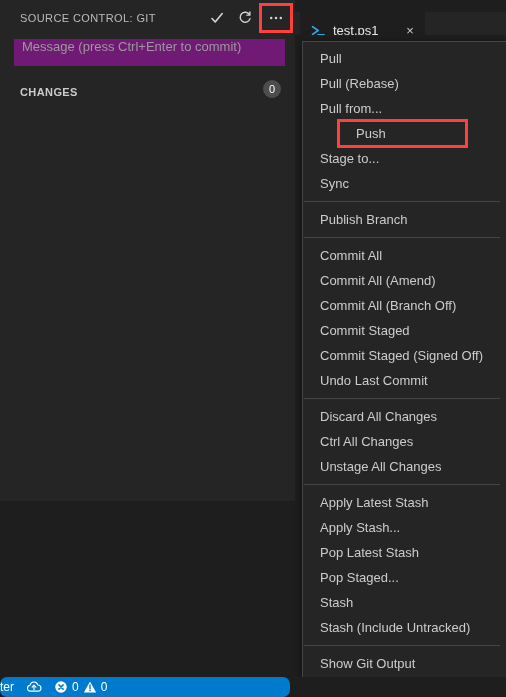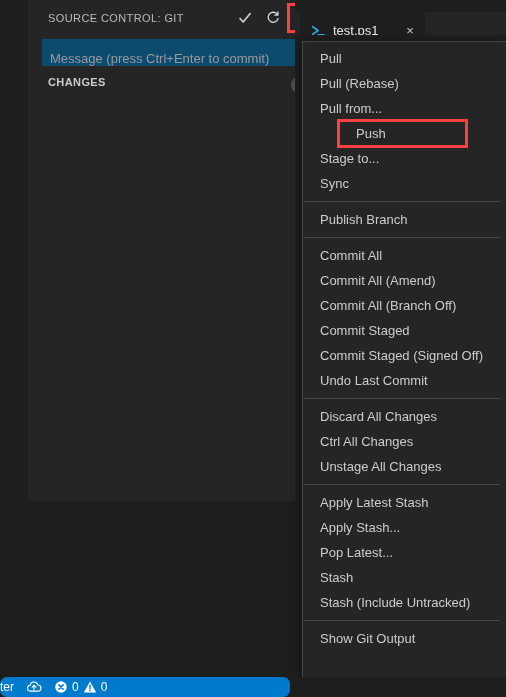--- a/index.html
+++ b/index.html
@@ -8,21 +8,20 @@
     background:#1e1e1e;
     font-family:"Liberation Sans", sans-serif;
     overflow:hidden;
   }
   #root { position:relative; width:506px; height:697px; background:#1e1e1e; }
 
   
   #sidebar {
     position:absolute; left:0; top:0; width:295px; height:501px;
     background:#252526;
-    margin-left:28px;
   }
   #sc-header {
     position:relative; height:35px;
     display:flex; align-items:center;
     padding-left:20px;
   }
   #sc-title {
     font-size:11px; letter-spacing:0.4px;
     color:#bbbbbb; font-weight:400;
     text-transform:uppercase;
@@ -43,33 +42,33 @@
     display:flex; align-items:center; justify-content:center; }
   #more-highlight {
     position:absolute; left:0px; top:0px; width:34px; height:30px;
     border:3px solid #ff4040; pointer-events:none;
   }
 
   
   #commit-box {
     margin:4px 10px 0 14px;
     height:27px;
-    background:#0c4a6e;
-    display:flex; align-items:flex-end;
+    background:#701a75;
+    display:flex; align-items:flex-start;
     padding:0 8px;
   }
   #commit-placeholder {
     font-size:13px; color:#9a9a9a; white-space:nowrap;
   }
 
   
   #changes-row {
     margin-top:10px;
     height:22px;
-    display:flex; align-items:flex-start;
+    display:flex; align-items:flex-end;
     padding:0 14px 0 20px;
     cursor:pointer;
     gap:17px;
   }
   #changes-label {
     font-size:11px; font-weight:bold; color:#cccccc;
     letter-spacing:0.4px;
   }
   #changes-badge {
     margin-left:auto;
@@ -262,21 +261,22 @@
       <div class="mi">Commit Staged</div>
       <div class="mi">Commit Staged (Signed Off)</div>
       <div class="mi">Undo Last Commit</div>
       <div class="msep"></div>
       <div class="mi">Discard All Changes</div>
       <div class="mi">Ctrl All Changes</div>
       <div class="mi">Unstage All Changes</div>
       <div class="msep"></div>
       <div class="mi">Apply Latest Stash</div>
       <div class="mi">Apply Stash...</div>
-      <div class="mi">Pop Latest...</div>
+      <div class="mi">Pop Latest Stash</div>
+      <div class="mi">Pop Staged...</div>
       <div class="mi">Stash</div>
       <div class="mi">Stash (Include Untracked)</div>
       <div class="msep"></div>
       <div class="mi">Show Git Output</div>
     </div>
 
   <div id="statusbar">
     <div id="sb-branch">
       <span>ter</span>
     </div>

